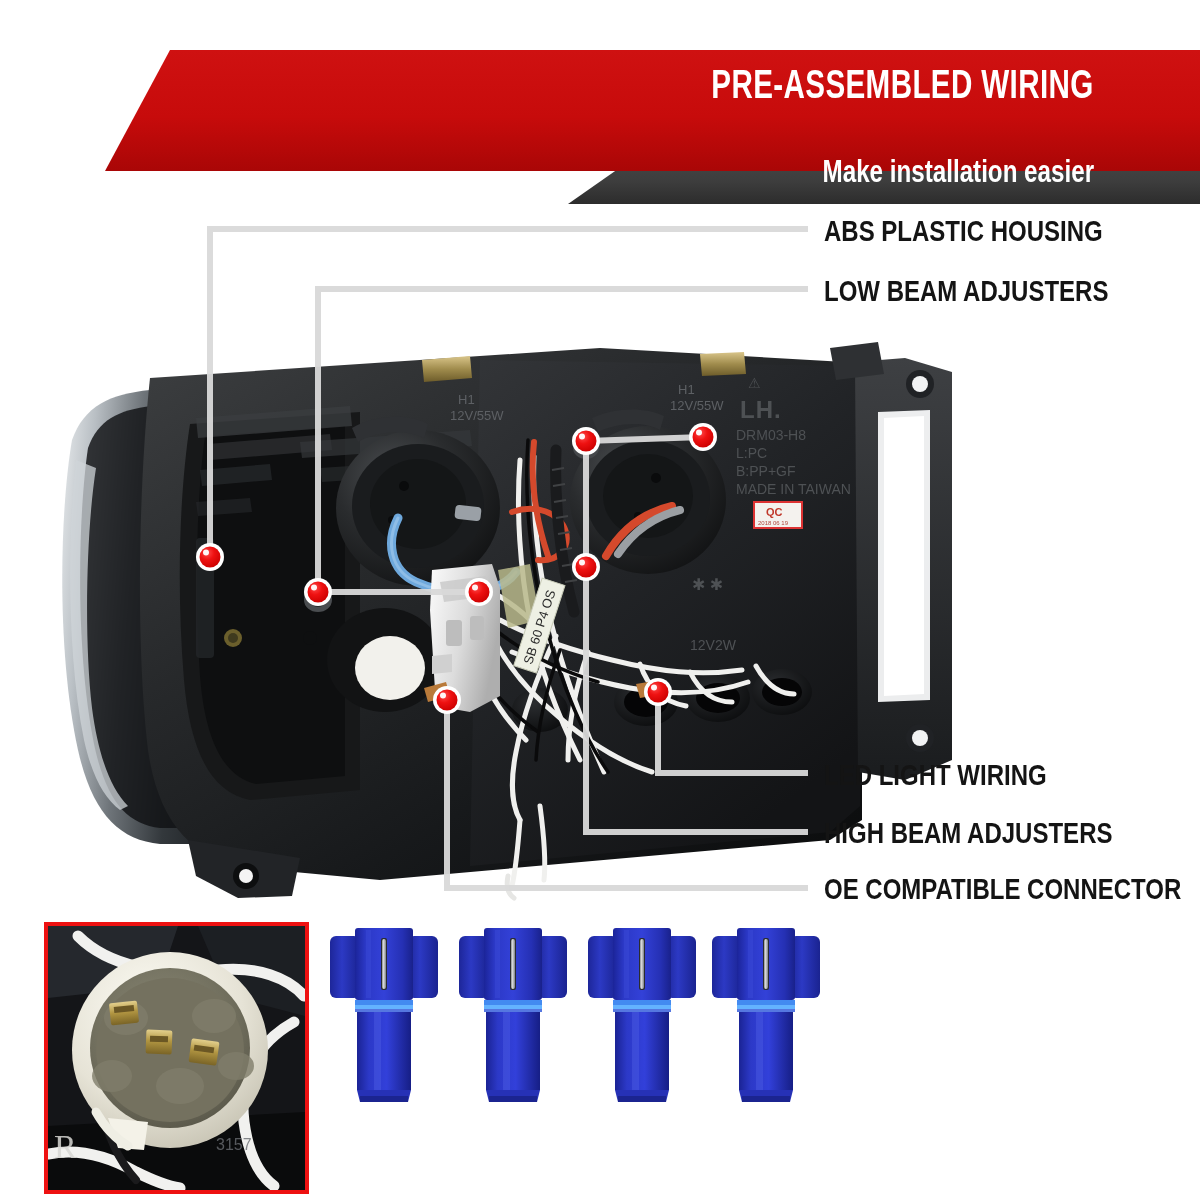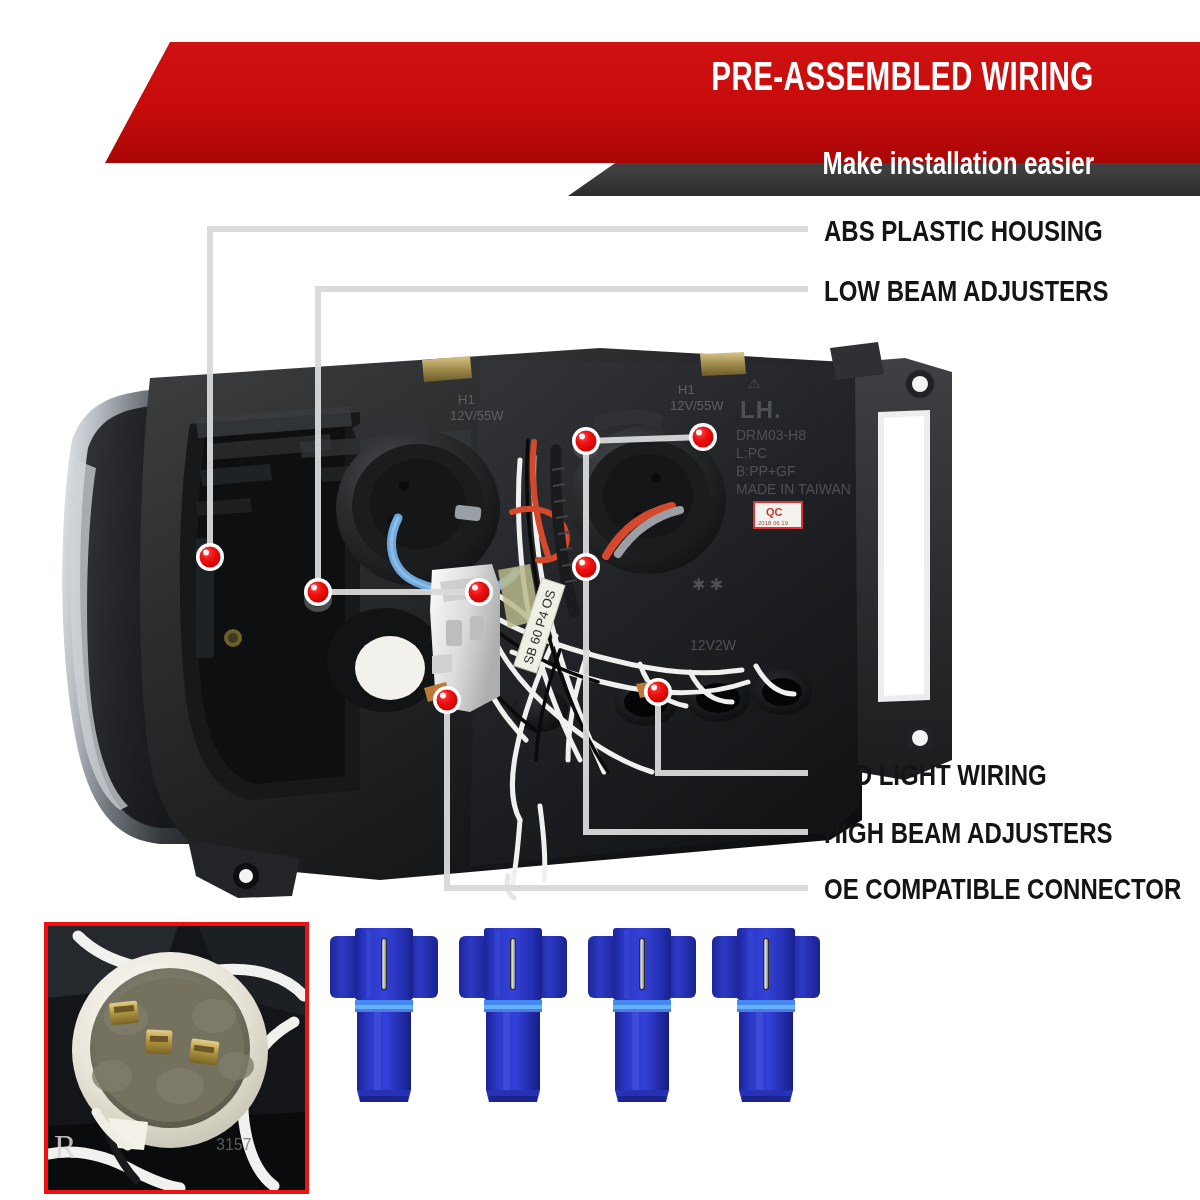--- a/index.html
+++ b/index.html
@@ -5,21 +5,21 @@
   * { margin:0; padding:0; box-sizing:border-box; }
   html,body { width:1200px; height:1200px; }
   body {
     position:relative;
     background:#ffffff;
     font-family:"Liberation Sans", sans-serif;
     overflow:hidden;
   }
 
   
-  #banner-group { position:absolute; left:0; top:8px; width:1112px; height:200px; }
+  #banner-group { position:absolute; left:0; top:16px; width:1112px; height:200px; }
   .banner-svg { position:absolute; left:0; top:0; }
 
   .banner-title {
     position:absolute;
     right:18px; top:48px;
     font-size:40px;
     font-weight:bold;
     color:#ffffff;
     letter-spacing:0.5px;
     transform:scaleX(0.74);

